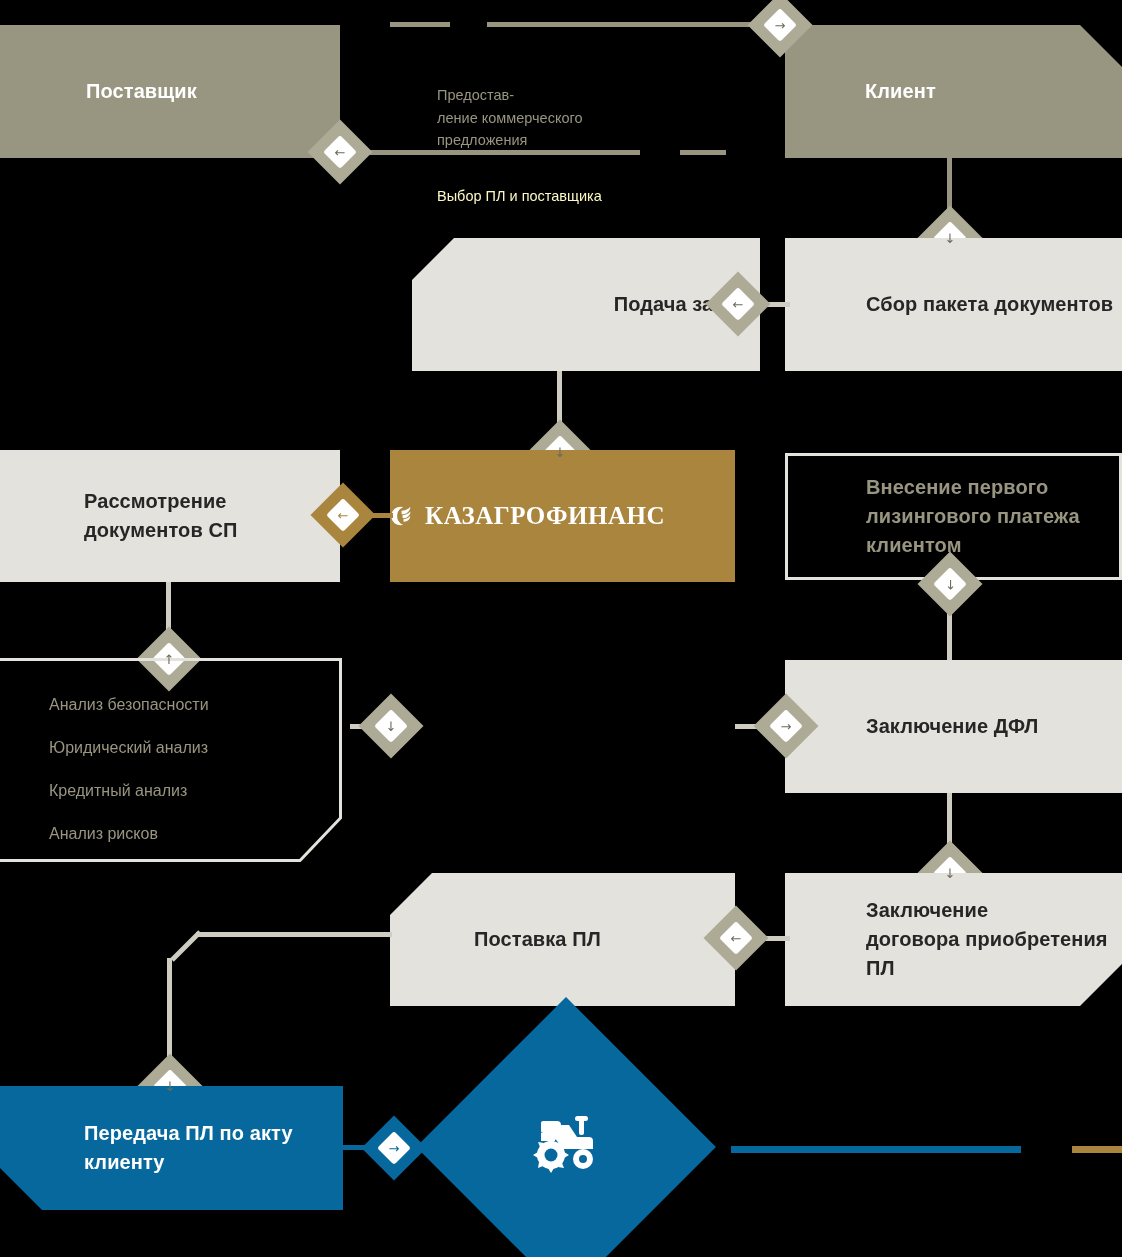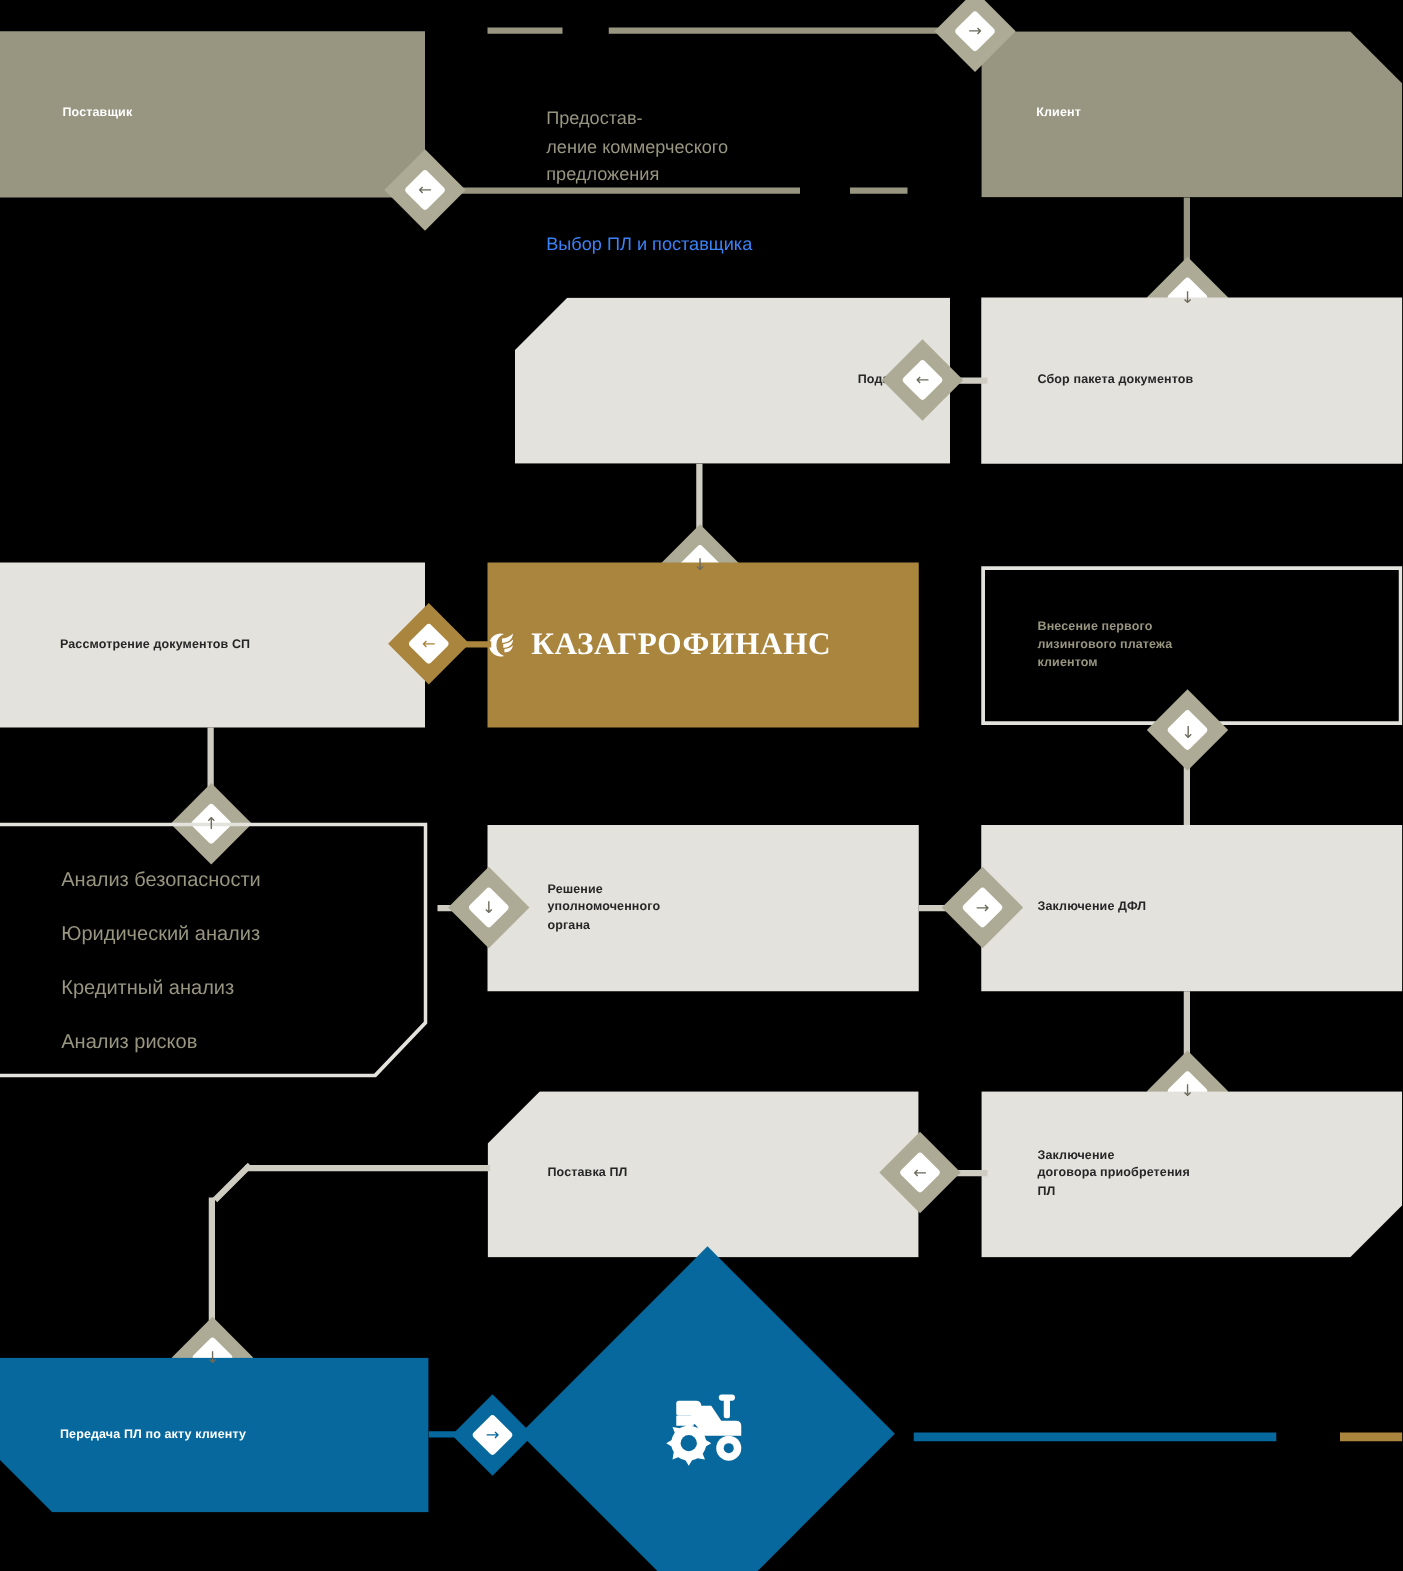--- a/index.html
+++ b/index.html
@@ -16,25 +16,26 @@
   }
 
   
   .node{
     position:absolute;
     box-sizing:border-box;
     display:flex;
     align-items:center;
   }
   .node .txt{
-    font-size:10px;
+    font-size:20px;
     font-weight:bold;
     line-height:1.45;
     letter-spacing:.1px;
     white-space:pre-line;
+    margin-left:36px;
   }
 
   .fill-olive{ background:#989581; }
   .fill-olive .txt{ color:#ffffff; }
 
   .fill-light{ background:#E3E2DC; }
   .fill-light .txt{ color:#262626; }
 
   .fill-gold{ background:#A9853E; }
 
@@ -157,21 +158,21 @@
 
   <div class="conn olive" style="left:362px;top:150px;width:278px;height:5px;"></div>
   <div class="conn olive" style="left:680px;top:150px;width:46px;height:5px;"></div>
 
   <div class="dia" style="left:317px;top:129px;">
     <span class="outer"></span>
       <span class="inner"></span>
     <span class="gly">←</span>
   </div>
 
-  <div style="position:absolute;left:437px;top:188px;width:330px;color:#3b82f6;font-size:14.5px;">
+  <div style="position:absolute;left:437px;top:188px;width:330px;color:#fef9c3;font-size:14.5px;">
     <span>Выбор ПЛ и поставщика</span>
   </div>
 
   <div class="conn olive" style="left:947px;top:158px;width:5px;height:80px;"></div>
   <div class="dia" style="left:927px;top:215px;">
     <span class="outer"></span>
       <span class="inner"></span>
     <span class="gly">↓</span>
   </div>
 
@@ -238,25 +239,20 @@
       <path d="M1.5 1.5 H343.5 V160 L303 202.5 H1.5 Z" fill="none" stroke="#E3E2DC" stroke-width="3"></path>
     </svg>
     <div style="position:absolute;left:52px;top:38px;">
       <div class="txt" style="color:#989581;margin-bottom:25px;">Анализ безопасности</div>
       <div class="txt" style="color:#989581;margin-bottom:25px;">Юридический анализ</div>
       <div class="txt" style="color:#989581;margin-bottom:25px;">Кредитный анализ</div>
       <div class="txt" style="color:#989581;">Анализ рисков</div>
     </div>
   </div>
 
-  <div class="node fill-light" style="left:390px;top:660px;width:345px;height:133px;padding-left:48px;">
-    <span class="txt">Решение
-уполномоченного
-органа</span>
-  </div>
 
   <div class="conn" style="left:350px;top:724px;width:42px;height:5px;"></div>
   <div class="dia" style="left:368px;top:703px;">
     <span class="outer"></span>
       <span class="inner"></span>
     <span class="gly">↓</span>
   </div>
 
   <div class="node fill-light" style="left:785px;top:660px;width:337px;height:133px;padding-left:45px;">
     <span class="txt">Заключение ДФЛ</span>

